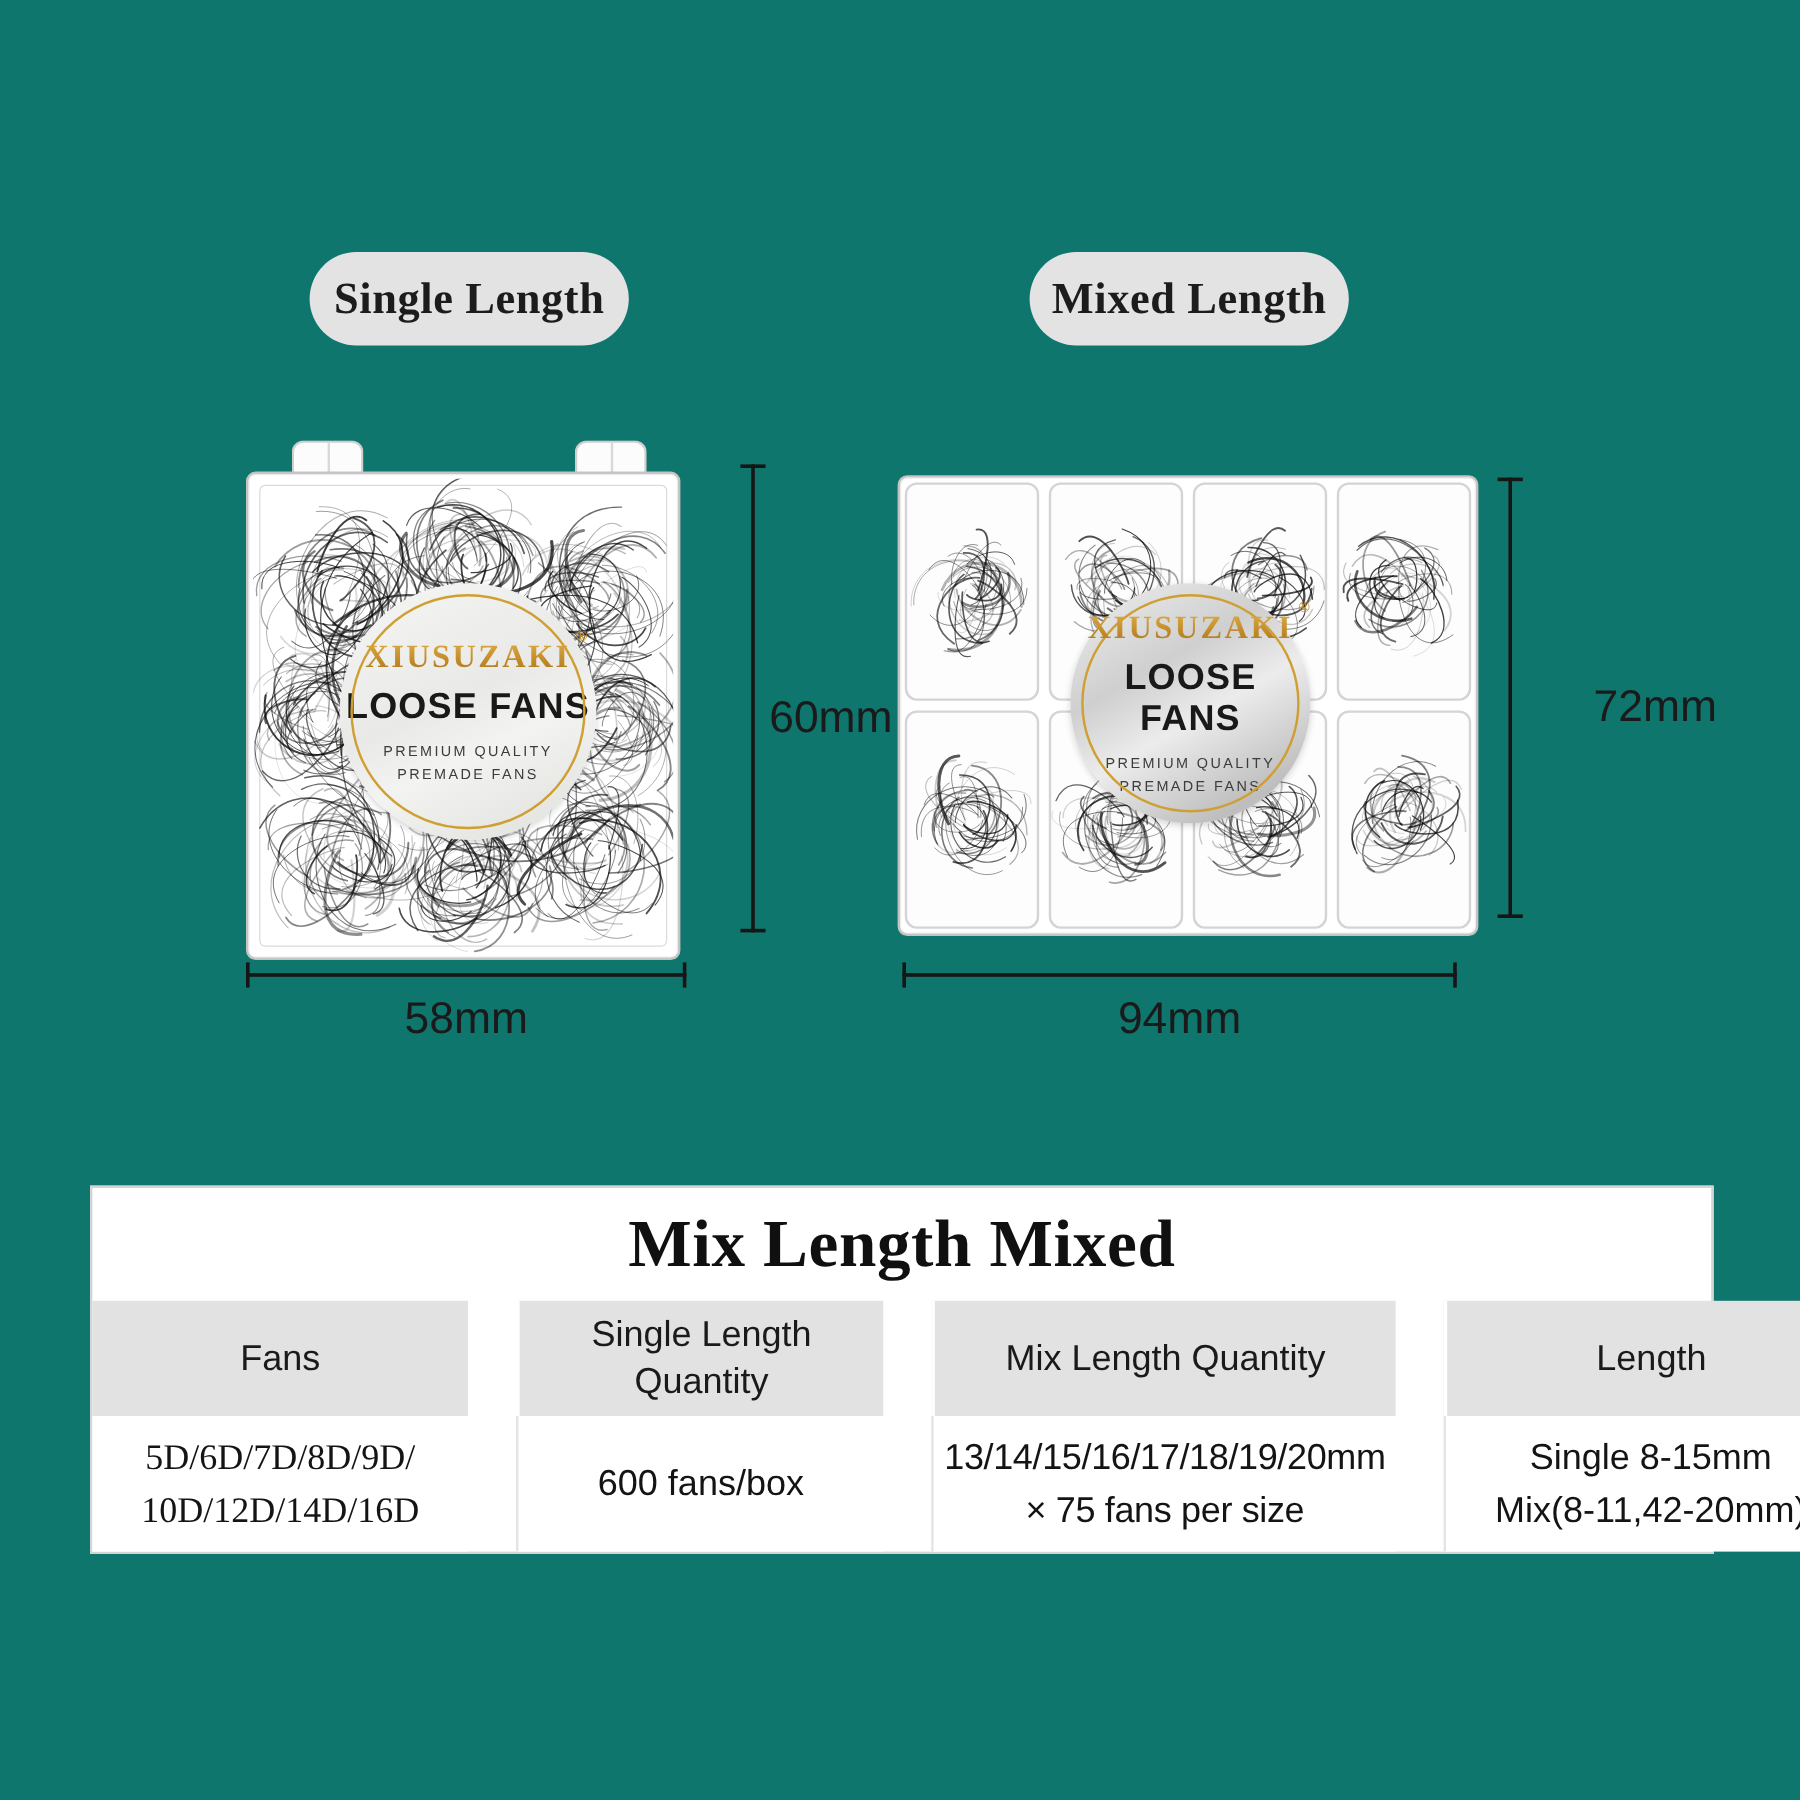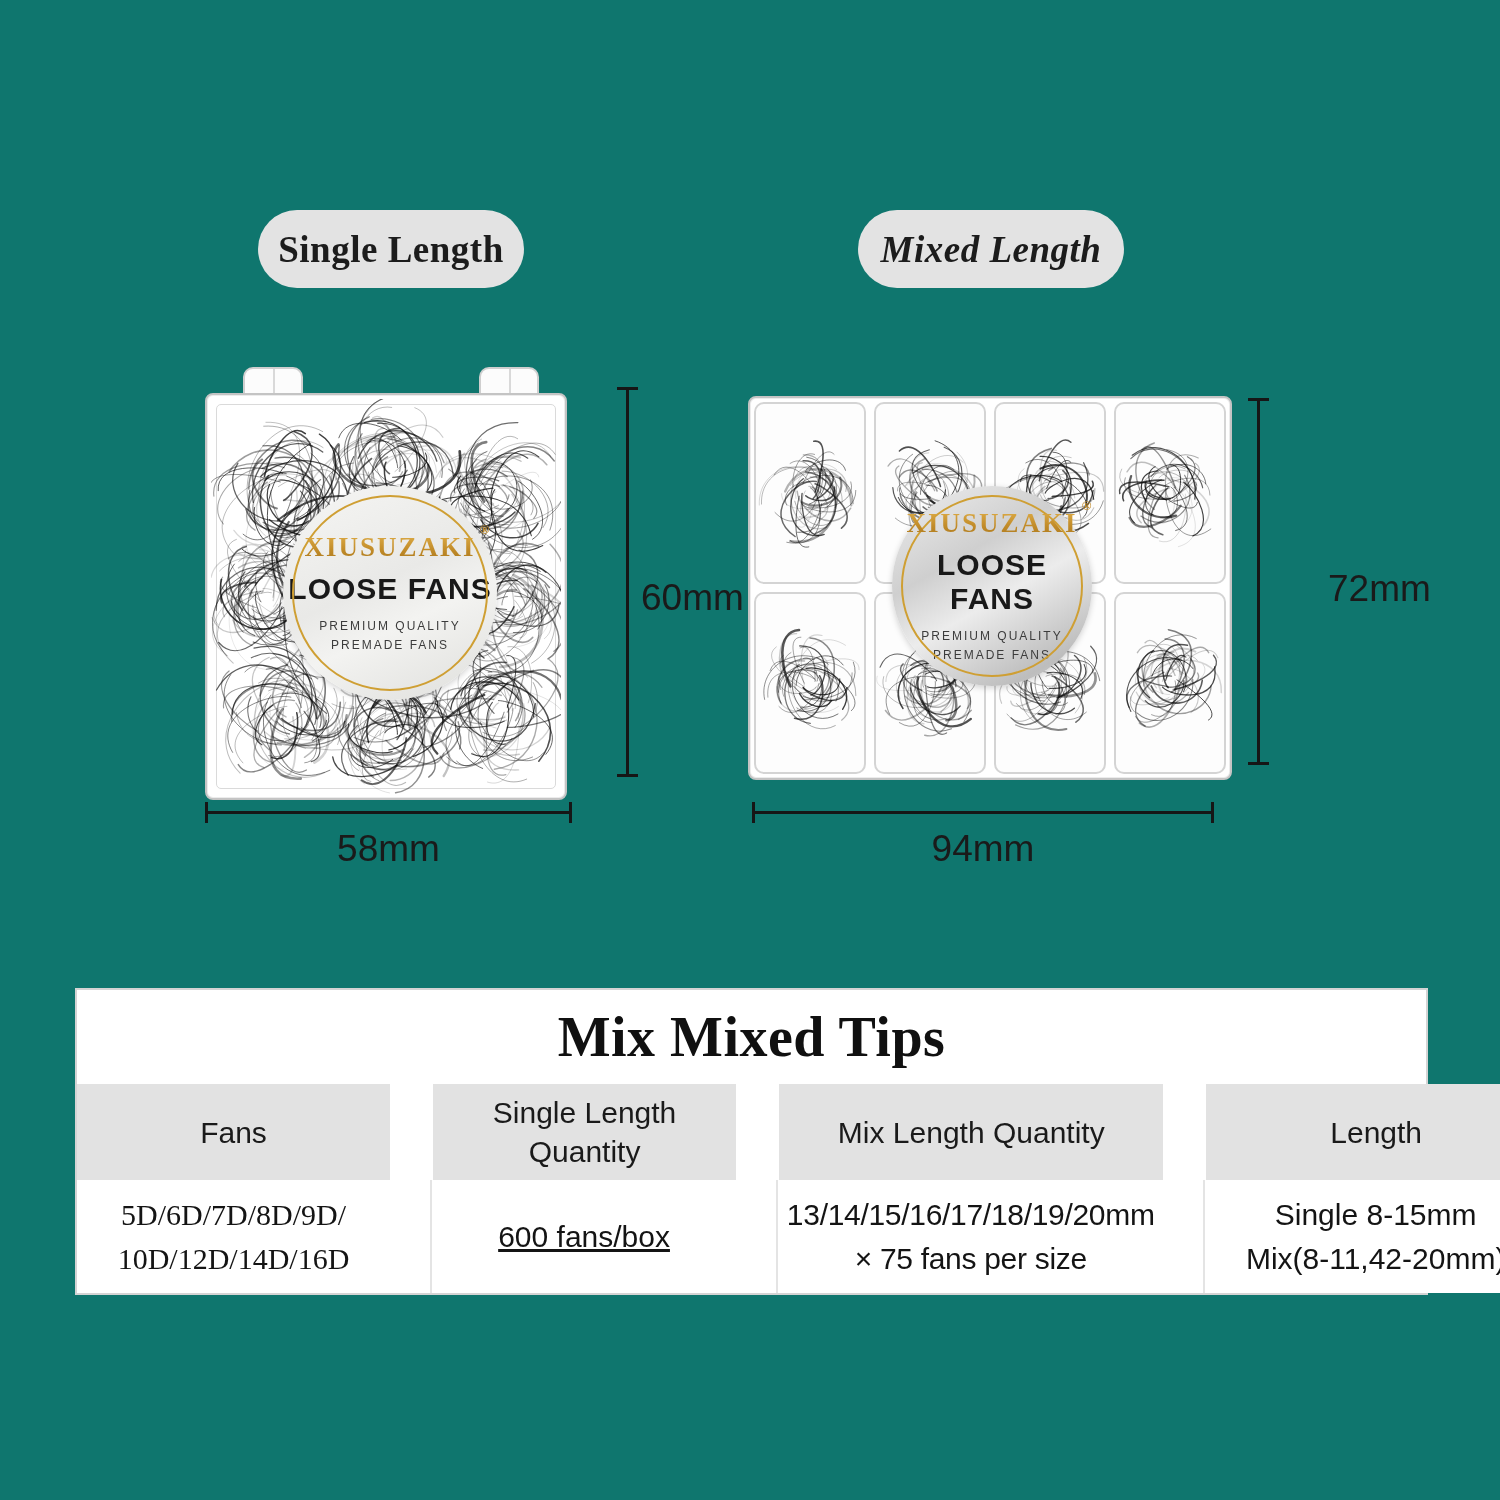--- a/index.html
+++ b/index.html
@@ -5,21 +5,21 @@
   html,body{margin:0;padding:0;background:#fff;}
   .page{position:relative;width:1500px;height:1500px;background:#0f766e;overflow:hidden;
         font-family:"Liberation Sans","DejaVu Sans",sans-serif;color:#1a1a1a;}
 
   
   .badge{position:absolute;top:210px;height:78px;background:#e3e3e3;border-radius:40px;
          display:flex;align-items:center;justify-content:center;
          font-family:"Liberation Serif","DejaVu Serif",serif;font-weight:700;
          font-size:37px;color:#1c1c1c;letter-spacing:0.5px;}
   #badge-single{left:258px;width:266px;}
-  #badge-mixed{left:858px;width:266px;font-style:italic;}
+  #badge-mixed{left:858px;width:266px;}
 
   
   .boxwrap{position:absolute;}
   #box-left{left:205px;top:393px;width:362px;height:407px;}
   #box-right{left:748px;top:396px;width:484px;height:384px;}
   .shell{position:absolute;inset:0;border:2px solid #c4c4c4;border-radius:8px;background:#fff;
          box-shadow:inset 0 0 0 1px #ececec;}
   .inner-line{position:absolute;inset:11px;border:1px solid #dadada;border-radius:5px;}
   .hinge{position:absolute;top:-26px;width:56px;height:28px;background:#fcfcfc;
          border:2px solid #cfcfcf;border-bottom:none;border-radius:10px 10px 0 0;}
@@ -68,21 +68,21 @@
   .tips-grid{display:grid;grid-template-columns:23.2% 22.7% 28.7% 25.4%;gap:40px;}
   .tips-header{flex:0 0 96px;}
   .tips-header .hcell{background:#e2e2e2;display:flex;align-items:center;justify-content:center;
                       text-align:center;font-size:30px;color:#1a1a1a;line-height:1.3;white-space:pre-line;}
   .tips-header .hcell + .hcell{border-left:3px solid #fff;}
   .tips-body{flex:1 1 auto;}
   .tips-body .bcell{display:flex;align-items:center;justify-content:center;text-align:center;
                     font-size:30px;color:#141414;line-height:1.45;white-space:pre-line;background:#fff;}
   .tips-body .bcell + .bcell{border-left:2px solid #e4e4e4;}
   .c-fans{font-family:"Liberation Serif","DejaVu Serif",serif;font-size:31px;}
-  .c-qty{font-size:35px;text-decoration:underline;}
+  .c-qty{font-size:35px;}
   .c-mix{font-size:29px;letter-spacing:-0.3px;}
   .c-len{font-size:31px;}
 </style>
 </head>
 <body>
 
 <div class="page">
 
   <div class="badge" id="badge-single">Single Length</div>
   <div class="badge" id="badge-mixed">Mixed Length</div>
@@ -1075,21 +1075,21 @@
   <div class="dim-label" style="left:641px;top:577px;">60mm</div>
   <div class="dim-h" style="left:205px;top:811px;width:367px;"></div>
   <div class="dim-label centered" style="left:205px;top:828px;width:367px;">58mm</div>
 
   <div class="dim-v" style="left:1257px;top:398px;height:367px;"></div>
   <div class="dim-label" style="left:1328px;top:568px;">72mm</div>
   <div class="dim-h" style="left:752px;top:811px;width:462px;"></div>
   <div class="dim-label centered" style="left:752px;top:828px;width:462px;">94mm</div>
 
   <div class="tips">
-    <div class="tips-title">Mix Mixed Tips</div>
+    <div class="tips-title">Mix Length Mixed</div>
     <div class="tips-grid tips-header">
       <div class="hcell">Fans</div>
       <div class="hcell">Single Length
 Quantity</div>
       <div class="hcell">Mix Length Quantity</div>
       <div class="hcell">Length</div>
     </div>
     <div class="tips-grid tips-body">
       <div class="bcell c-fans">5D/6D/7D/8D/9D/
 10D/12D/14D/16D</div>

